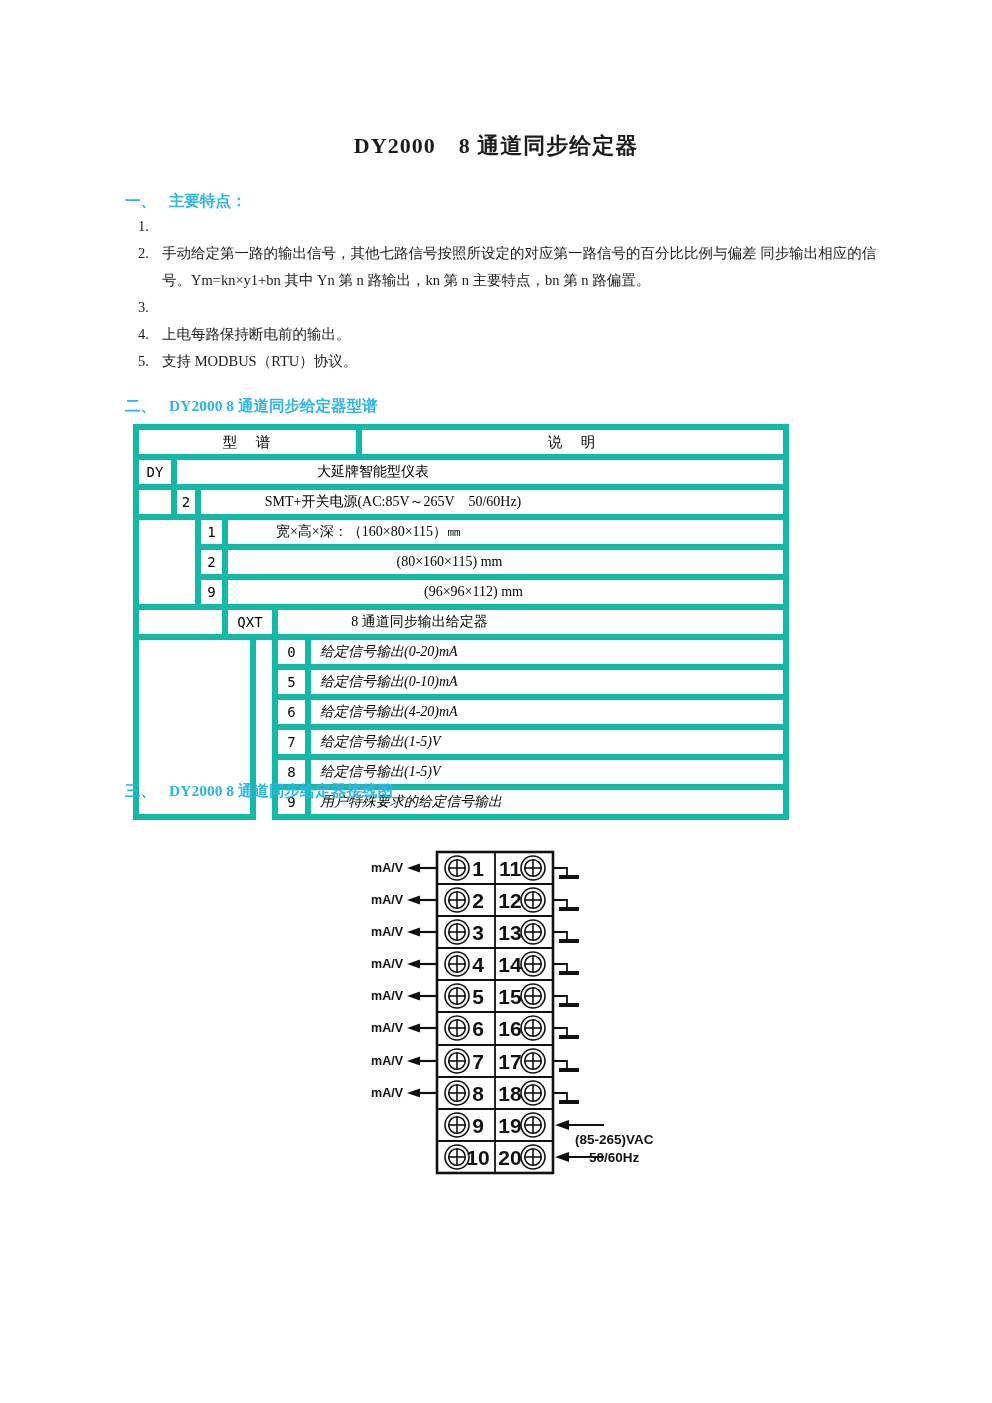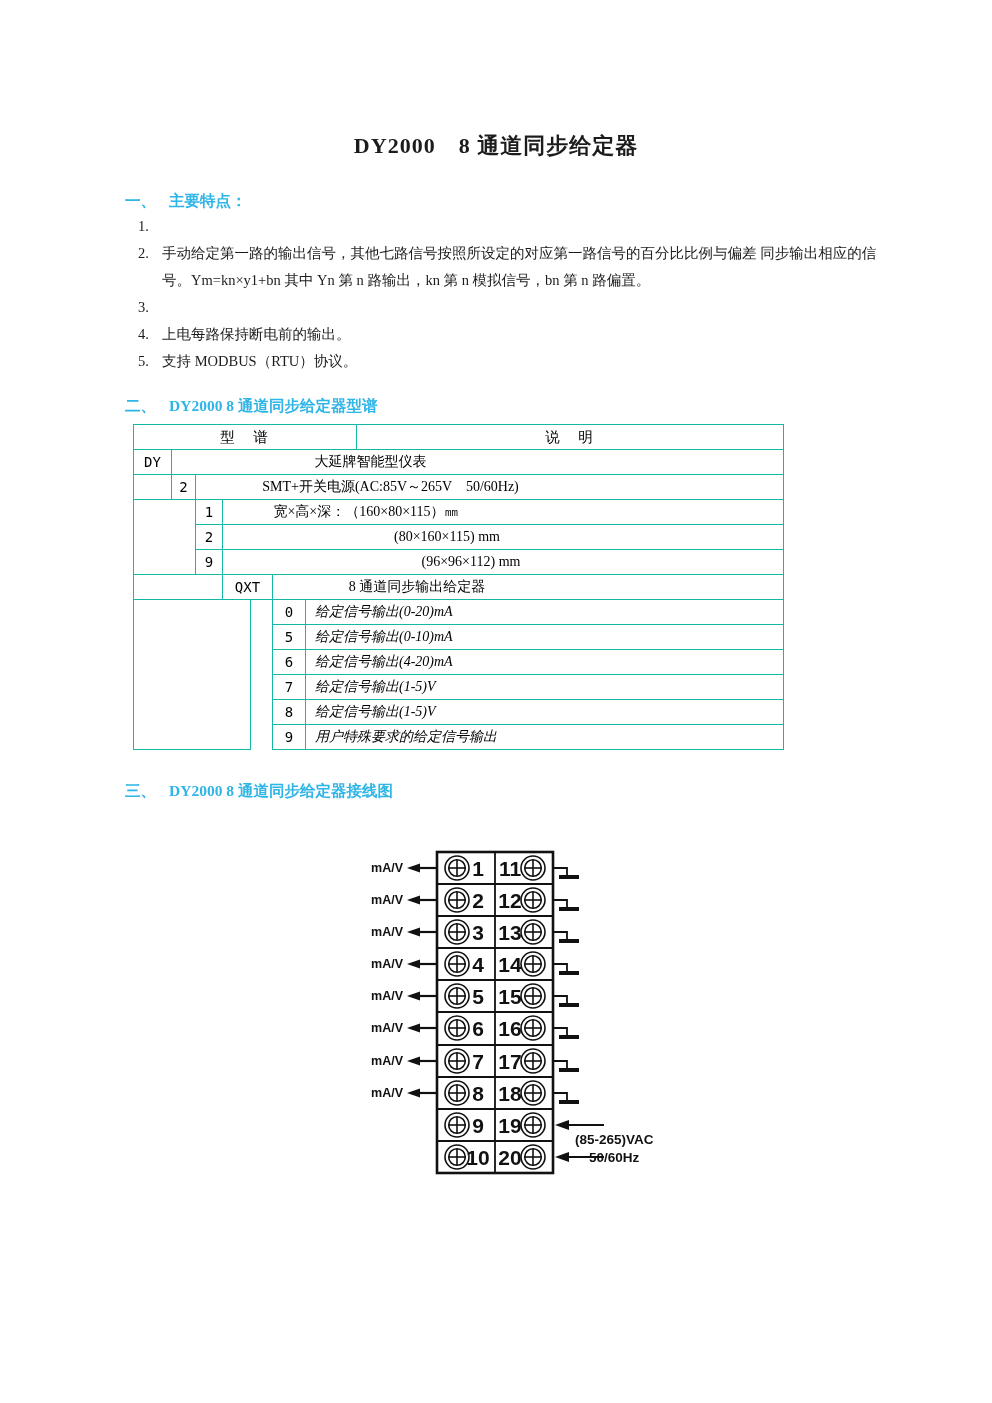--- a/index.html
+++ b/index.html
@@ -27,21 +27,21 @@
   .feat-line{display:flex;line-height:27px;}
   .feat-num{flex:none;width:24px;}
   .feat-indent{flex:none;width:24px;}
   .feat-text{white-space:nowrap;}
   
   .model-table{
     position:absolute;left:133px;top:424px;border-collapse:collapse;
     table-layout:fixed;font-size:14px;color:#000;
   }
   .model-table td{
-    border:1px solid #14b8a6;height:24px;padding:0;text-align:center;
+    border:6px solid #14b8a6;height:24px;padding:0;text-align:center;
     overflow:hidden;white-space:nowrap;
   }
   .model-table .hdr{font-size:14.5px;letter-spacing:2px;}
   .model-table .key{
     font-family:"DejaVu Sans Mono","Liberation Mono",monospace;font-size:14px;
   }
   .model-table .spacer{border-top:none;border-bottom:none;}
   .model-table .desc-left{text-align:left;padding-left:9px;font-style:italic;}
   
   .wiring-svg{position:absolute;left:337px;top:840px;}
@@ -64,21 +64,21 @@
   <div class="features">
     <div class="feat-line">
       <span class="feat-num">1.</span>
     </div>
     <div class="feat-line">
       <span class="feat-num">2.</span>
       <span class="feat-text">手动给定第一路的输出信号，其他七路信号按照所设定的对应第一路信号的百分比比例与偏差 同步输出相应的信</span>
     </div>
     <div class="feat-line">
       <span class="feat-indent"></span>
-      <span class="feat-text">号。Ym=kn×y1+bn 其中 Yn 第 n 路输出，kn 第 n 模拟信号，bn 第 n 路偏置。</span>
+      <span class="feat-text">号。Ym=kn×y1+bn 其中 Yn 第 n 路输出，kn 第 n 主要特点，bn 第 n 路偏置。</span>
     </div>
     <div class="feat-line">
       <span class="feat-num">3.</span>
     </div>
     <div class="feat-line">
       <span class="feat-num">4.</span>
       <span class="feat-text">上电每路保持断电前的输出。</span>
     </div>
     <div class="feat-line">
       <span class="feat-num">5.</span>

